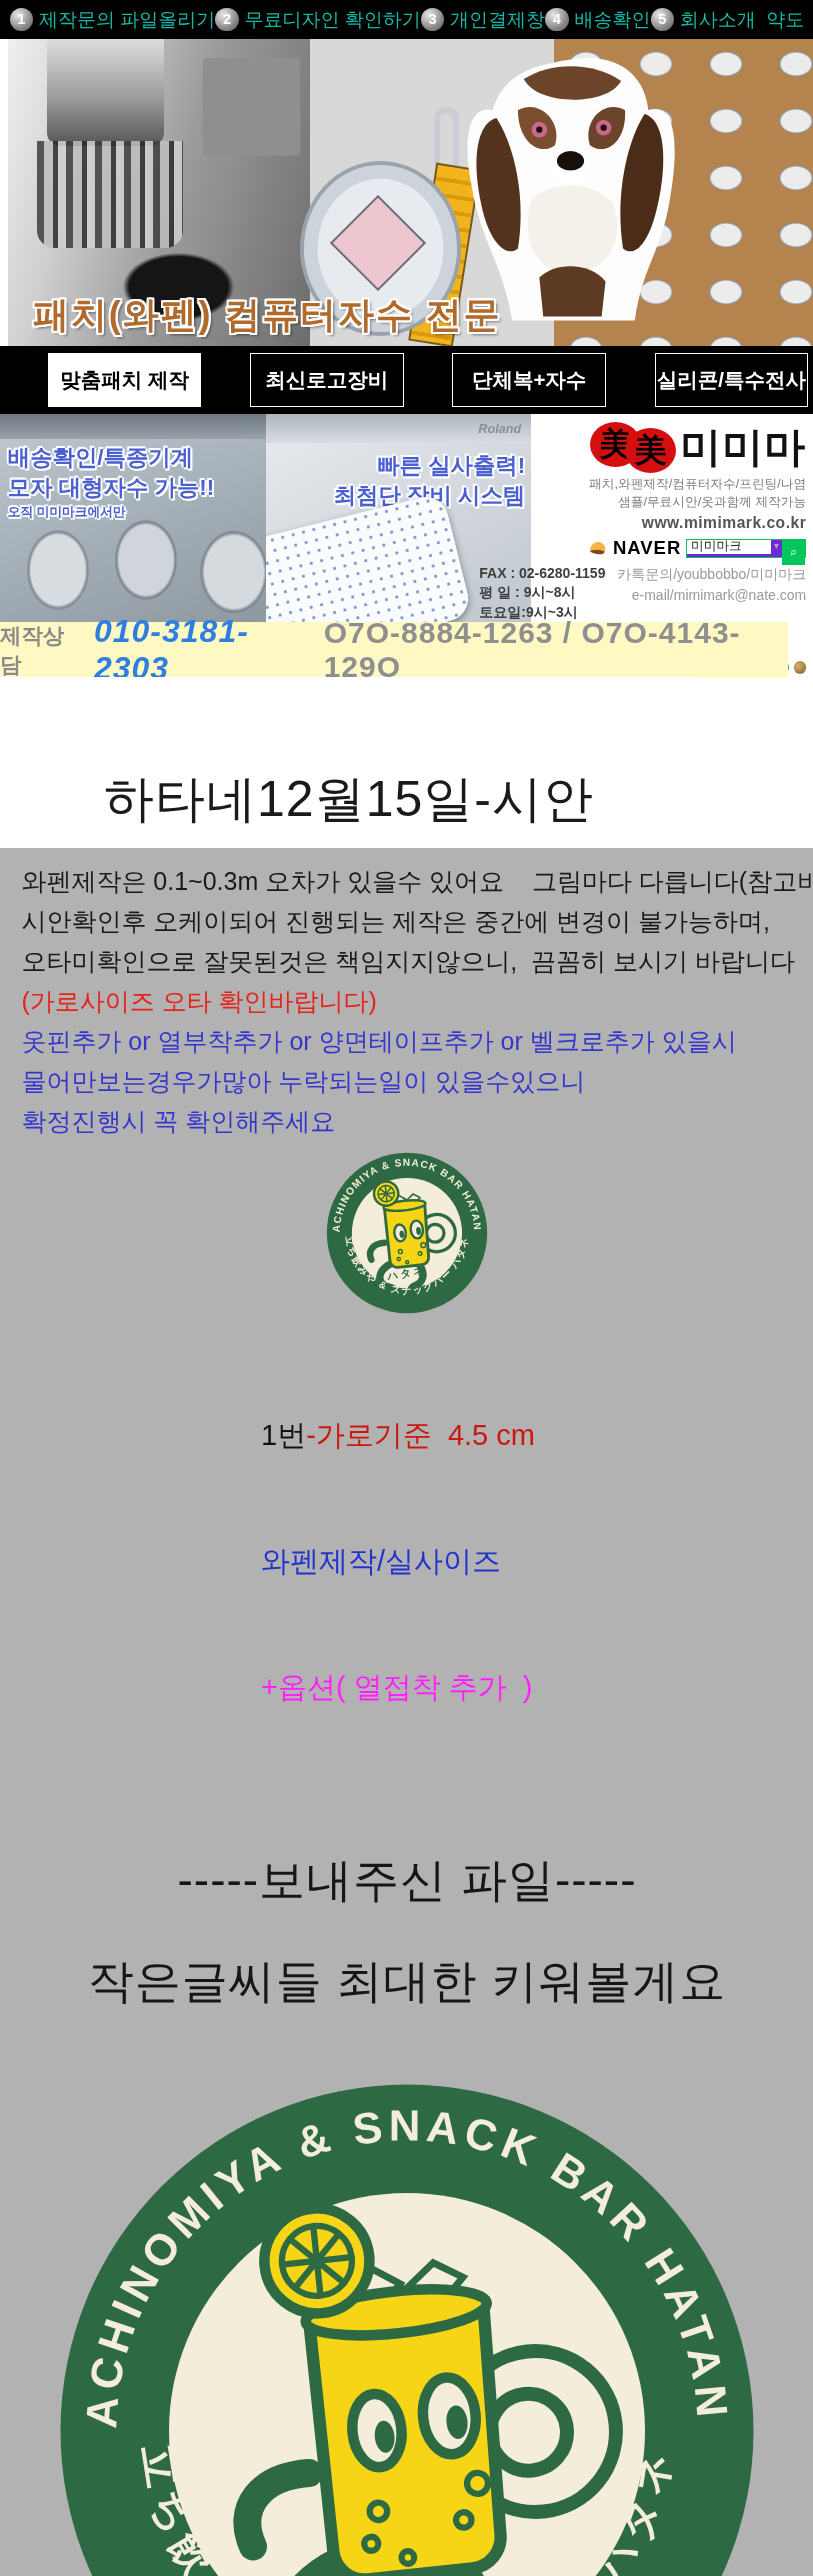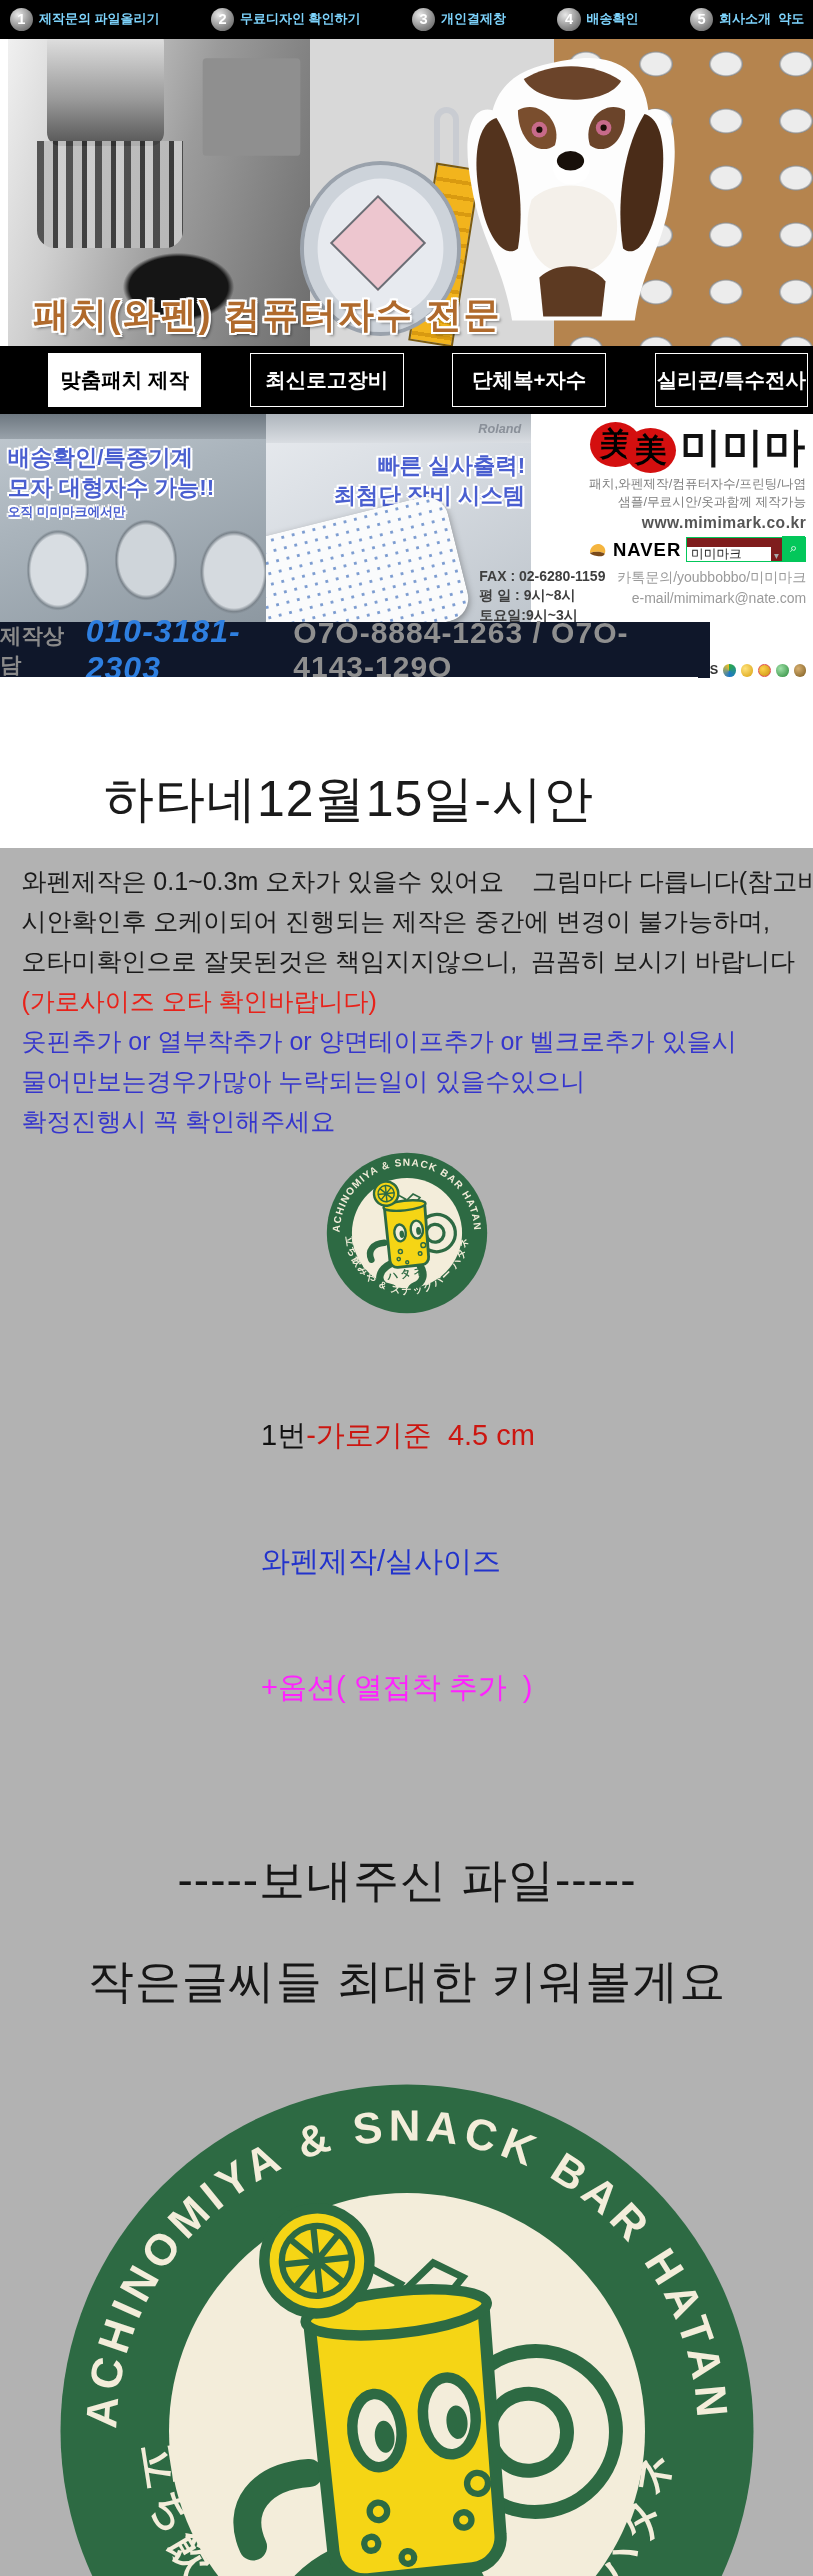--- a/index.html
+++ b/index.html
@@ -3,21 +3,21 @@
 <meta charset="utf-8">
 <style>
   html,body{margin:0;padding:0;background:#fff;}
   *{box-sizing:border-box;font-family:"Liberation Sans","DejaVu Sans",sans-serif;}
   .page{position:relative;width:814px;height:2576px;margin:0 auto;background:#fff;overflow:hidden;}
 
   
   .nav{position:absolute;left:0;top:0;width:814px;height:39px;background:#000;display:flex;align-items:center;justify-content:space-between;padding:0 9.7px;}
   .nav-item{display:flex;align-items:center;gap:5.8px;cursor:pointer;}
   .nav-num{width:23.4px;height:23.4px;border-radius:50%;background:radial-gradient(circle at 35% 30%,#e8e8e8,#8a8a8a 60%,#555);color:#fff;font-size:14.6px;font-weight:bold;display:flex;align-items:center;justify-content:center;flex:0 0 auto;}
-  .nav-label{color:#7dd3fc;font-size:13px;font-weight:bold;white-space:pre;}
+  .nav-label{color:#14b8a6;font-size:19px;font-weight:normal;white-space:pre;}
 
   
   .banner{position:absolute;left:0;top:39px;width:814px;height:307px;background:#d8d8d8;overflow:hidden;margin-left:8px;}
   .b-machine{position:absolute;left:0;top:0;width:302px;height:307px;background:linear-gradient(105deg,#f0f0f0 0%,#cfcfcf 25%,#9b9b9b 55%,#6d6d6d 100%);}
   .b-head{position:absolute;left:39px;top:-9.7px;width:117px;height:117px;border-radius:13.6px;background:linear-gradient(#e9e9e9,#9a9a9a 60%,#555);box-shadow:146px 19.5px 0 -9.7px #8f8f8f;}
   .b-pins{position:absolute;left:29px;top:102px;width:146px;height:107px;background:repeating-linear-gradient(90deg,#3d3d3d 0 6.8px,#bdbdbd 6.8px 15.6px,#2a2a2a 15.6px 21.4px,#cfcfcf 21.4px 29px);border-radius:0 0 17.5px 17.5px;opacity:.85;}
   .b-blob{position:absolute;left:107px;top:209px;width:127px;height:78px;background:radial-gradient(ellipse at center,#151515 0 55%,transparent 62%);}
   .b-keychain{position:absolute;left:292px;top:68px;width:205px;height:239px;}
   .b-patchc{position:absolute;left:0;top:54px;width:161px;height:175px;border-radius:50%;background:#e7eaef;border:4.9px solid #9aa2ac;box-shadow:inset 0 0 0 13.6px #cdd3da;}
   .b-patchpink{position:absolute;left:44px;top:102px;width:68px;height:68px;background:#edc6cf;transform:rotate(45deg);border:2.9px solid #6a6f76;}
@@ -52,39 +52,39 @@
   .hanja span{position:absolute;width:51px;height:45px;border-radius:50%;background:#d40f0f;color:#000;font-size:32px;font-weight:bold;text-align:center;line-height:45px;font-family:"DejaVu Sans",sans-serif;}
   .hanja .h1{left:0;top:1.9px;}
   .hanja .h2{left:35px;top:7.8px;}
   .brandname{font-size:41px;font-weight:900;color:#111;letter-spacing:1px;line-height:55px;}
   .brandname .gray{color:#9b9b9b;}
   .svcline{font-size:12.7px;color:#7d7d7d;line-height:18.5px;text-align:right;white-space:nowrap;}
   .weburl{font-size:15.6px;font-weight:bold;color:#555;line-height:21.4px;letter-spacing:0.5px;}
   .naverrow{display:flex;align-items:center;gap:4.9px;margin-top:3.9px;}
   .naverhat{width:19.5px;height:15.6px;}
   .naverword{color:#000000;font-weight:900;font-size:18.5px;letter-spacing:1px;}
-  .naverbox{display:flex;align-items:flex-end;border:1.9px solid #03c75a;height:25px;background:#7f1d1d;}
+  .naverbox{display:flex;align-items:flex-start;border:1.9px solid #03c75a;height:19px;background:#6d28d9;}
   .naverbox input{border:0;outline:0;width:84px;font-size:12.7px;padding:0 3.9px;color:#222;}
   .naverdd{font-size:9.7px;color:#aaa;padding:0 2.9px;cursor:pointer;}
   .naverbtn{width:23.4px;height:25px;background:#03c75a;color:#fff;border:0;font-size:12.7px;cursor:pointer;display:flex;align-items:center;justify-content:center;}
   .inforow{display:flex;gap:11.7px;margin-top:4.9px;align-items:flex-start;}
   .faxcol{font-family:"Liberation Serif","DejaVu Serif",serif;font-size:14px;font-weight:bold;color:#3e3e3e;line-height:19.5px;text-align:left;white-space:nowrap;}
   .kakaocol{font-size:14px;color:#9a9a9a;line-height:21.4px;text-align:right;white-space:nowrap;}
   .bcrow{display:flex;align-items:center;gap:4.9px;margin-top:5.8px;}
   .bcprefix{font-size:9.7px;color:#8a8a8a;}
   .bctok{font-size:12.7px;font-weight:900;}
   .bc-mbc{color:#5a5a5a;}
   .bc-kbs{color:#1e60c0;}
   .bc-sbs{color:#333;}
   .bc-ebs{color:#333;}
   .bcdot{width:12.7px;height:12.7px;border-radius:50%;display:inline-block;flex:0 0 auto;}
   .bcsep{color:#ccc;font-size:10.7px;}
 
   
-  .phone{position:absolute;left:0;top:622px;width:710px;height:56px;background:#0f172a;display:flex;align-items:center;justify-content:center;gap:13.6px;}
+  .phone{position:absolute;left:0;top:622px;width:788px;height:56px;background:#fef9c3;display:flex;align-items:center;justify-content:center;gap:13.6px;}
   .phone-label{font-size:21.4px;color:#8a8a8a;font-weight:bold;}
   .phone-main{font-size:32px;color:#2e7fe0;font-weight:900;letter-spacing:1px;font-style:italic;}
   .phone-sub{font-size:30px;color:#8f8f8f;font-weight:600;letter-spacing:1px;}
 
   
   .titlebox{position:absolute;left:0;top:677px;width:698px;height:170px;background:#fff;display:flex;align-items:flex-end;justify-content:center;padding-bottom:13.6px;}
   .page-title{font-size:50px;color:#1a1a1a;letter-spacing:1px;white-space:nowrap;}
 
   
   .gray{position:absolute;left:0;top:848px;width:814px;height:1728px;background:#b2b2b2;}

